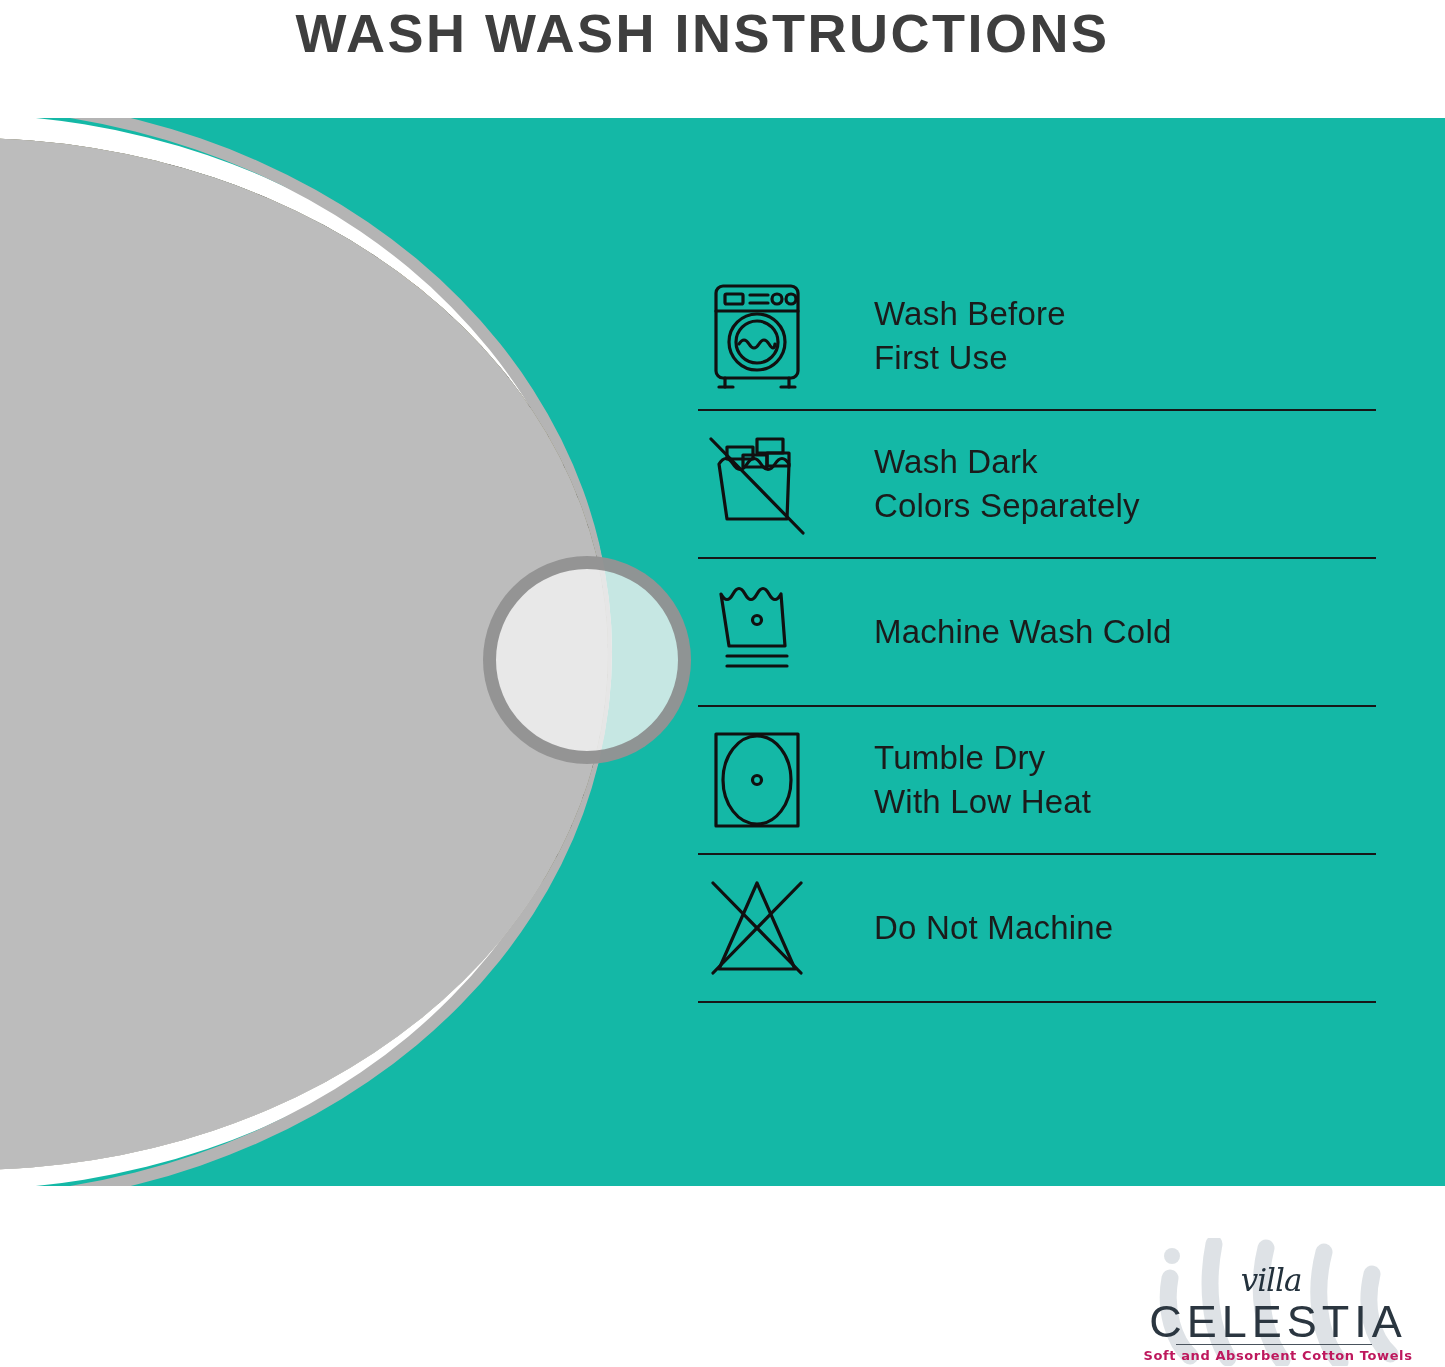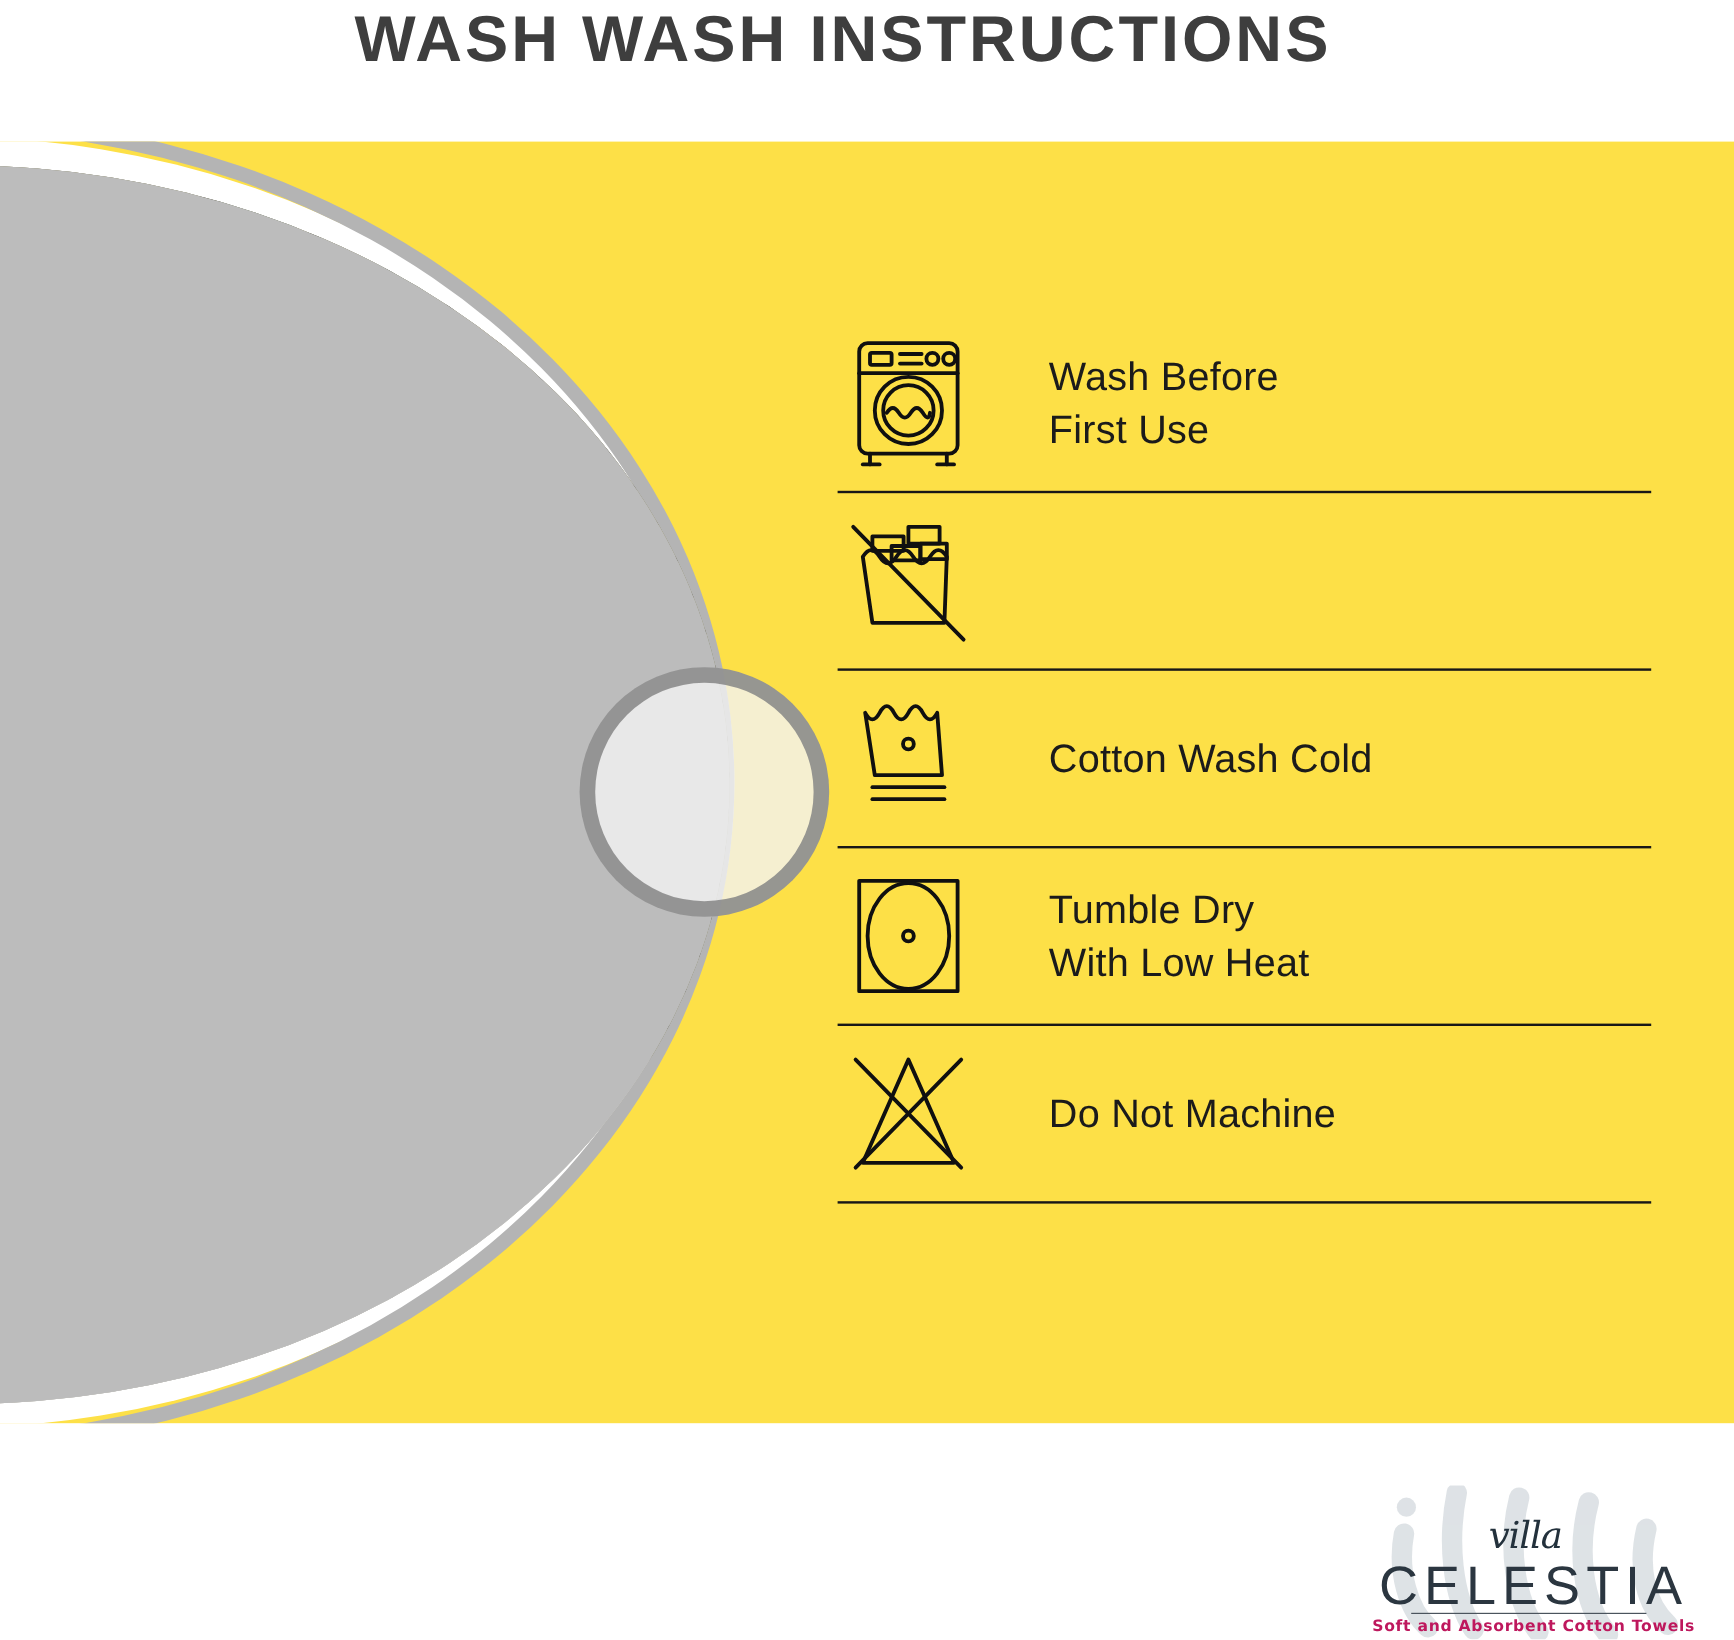--- a/index.html
+++ b/index.html
@@ -33,21 +33,21 @@
     white-space: nowrap;
   }
 
   
   #panel {
     position: absolute;
     left: 0px;
     top: 118px;
     width: 1445px;
     height: 1068px;
-    background: #fde047;
+    background: #14b8a6;
     overflow: hidden;
   }
   
   #panel-cut {
     position: absolute;
     left: -700px;
     top: -4px;
     width: 1312px;
     height: 1076px;
     background: #ffffff;
@@ -330,33 +330,35 @@
         <div class="care-icon">
           <svg width="104" height="110" viewBox="0 0 104 110" fill="none" stroke="#101010" stroke-width="3.2" stroke-linecap="round" stroke-linejoin="round">
             <path d="M14 35 q7 -11 14 0 q7 11 14 0 q7 -11 14 0 q7 11 14 0 q7 -11 14 0 L82 90 H22 Z"></path>
             <rect x="22" y="18" width="26" height="12"></rect>
             <rect x="38" y="26" width="24" height="12"></rect>
             <rect x="52" y="10" width="26" height="14"></rect>
             <rect x="62" y="24" width="22" height="13"></rect>
             <line x1="6" y1="10" x2="98" y2="104"></line>
           </svg>
         </div>
+        <div class="care-text">Wash Dark
+Colors Separately</div>
       </div>
       <div class="divider"></div>
 
       <div class="care-row">
         <div class="care-icon">
           <svg width="100" height="96" viewBox="0 0 100 96" fill="none" stroke="#101010" stroke-width="3.2" stroke-linecap="round" stroke-linejoin="round">
             <path d="M14 10 q6 11 12 0 q6 -11 12 0 q6 11 12 0 q6 -11 12 0 q6 11 12 0 L78 62 H22 Z"></path>
             <circle cx="50" cy="36" r="4.5"></circle>
             <line x1="20" y1="72" x2="80" y2="72"></line>
             <line x1="20" y1="82" x2="80" y2="82"></line>
           </svg>
         </div>
-        <div class="care-text">Cotton Wash Cold</div>
+        <div class="care-text">Machine Wash Cold</div>
       </div>
       <div class="divider"></div>
 
       <div class="care-row">
         <div class="care-icon">
           <svg width="98" height="104" viewBox="0 0 98 104" fill="none" stroke="#101010" stroke-width="3.2" stroke-linecap="round" stroke-linejoin="round">
             <rect x="8" y="6" width="82" height="92"></rect>
             <ellipse cx="49" cy="52" rx="34" ry="44"></ellipse>
             <circle cx="49" cy="52" r="4.5"></circle>
           </svg>

